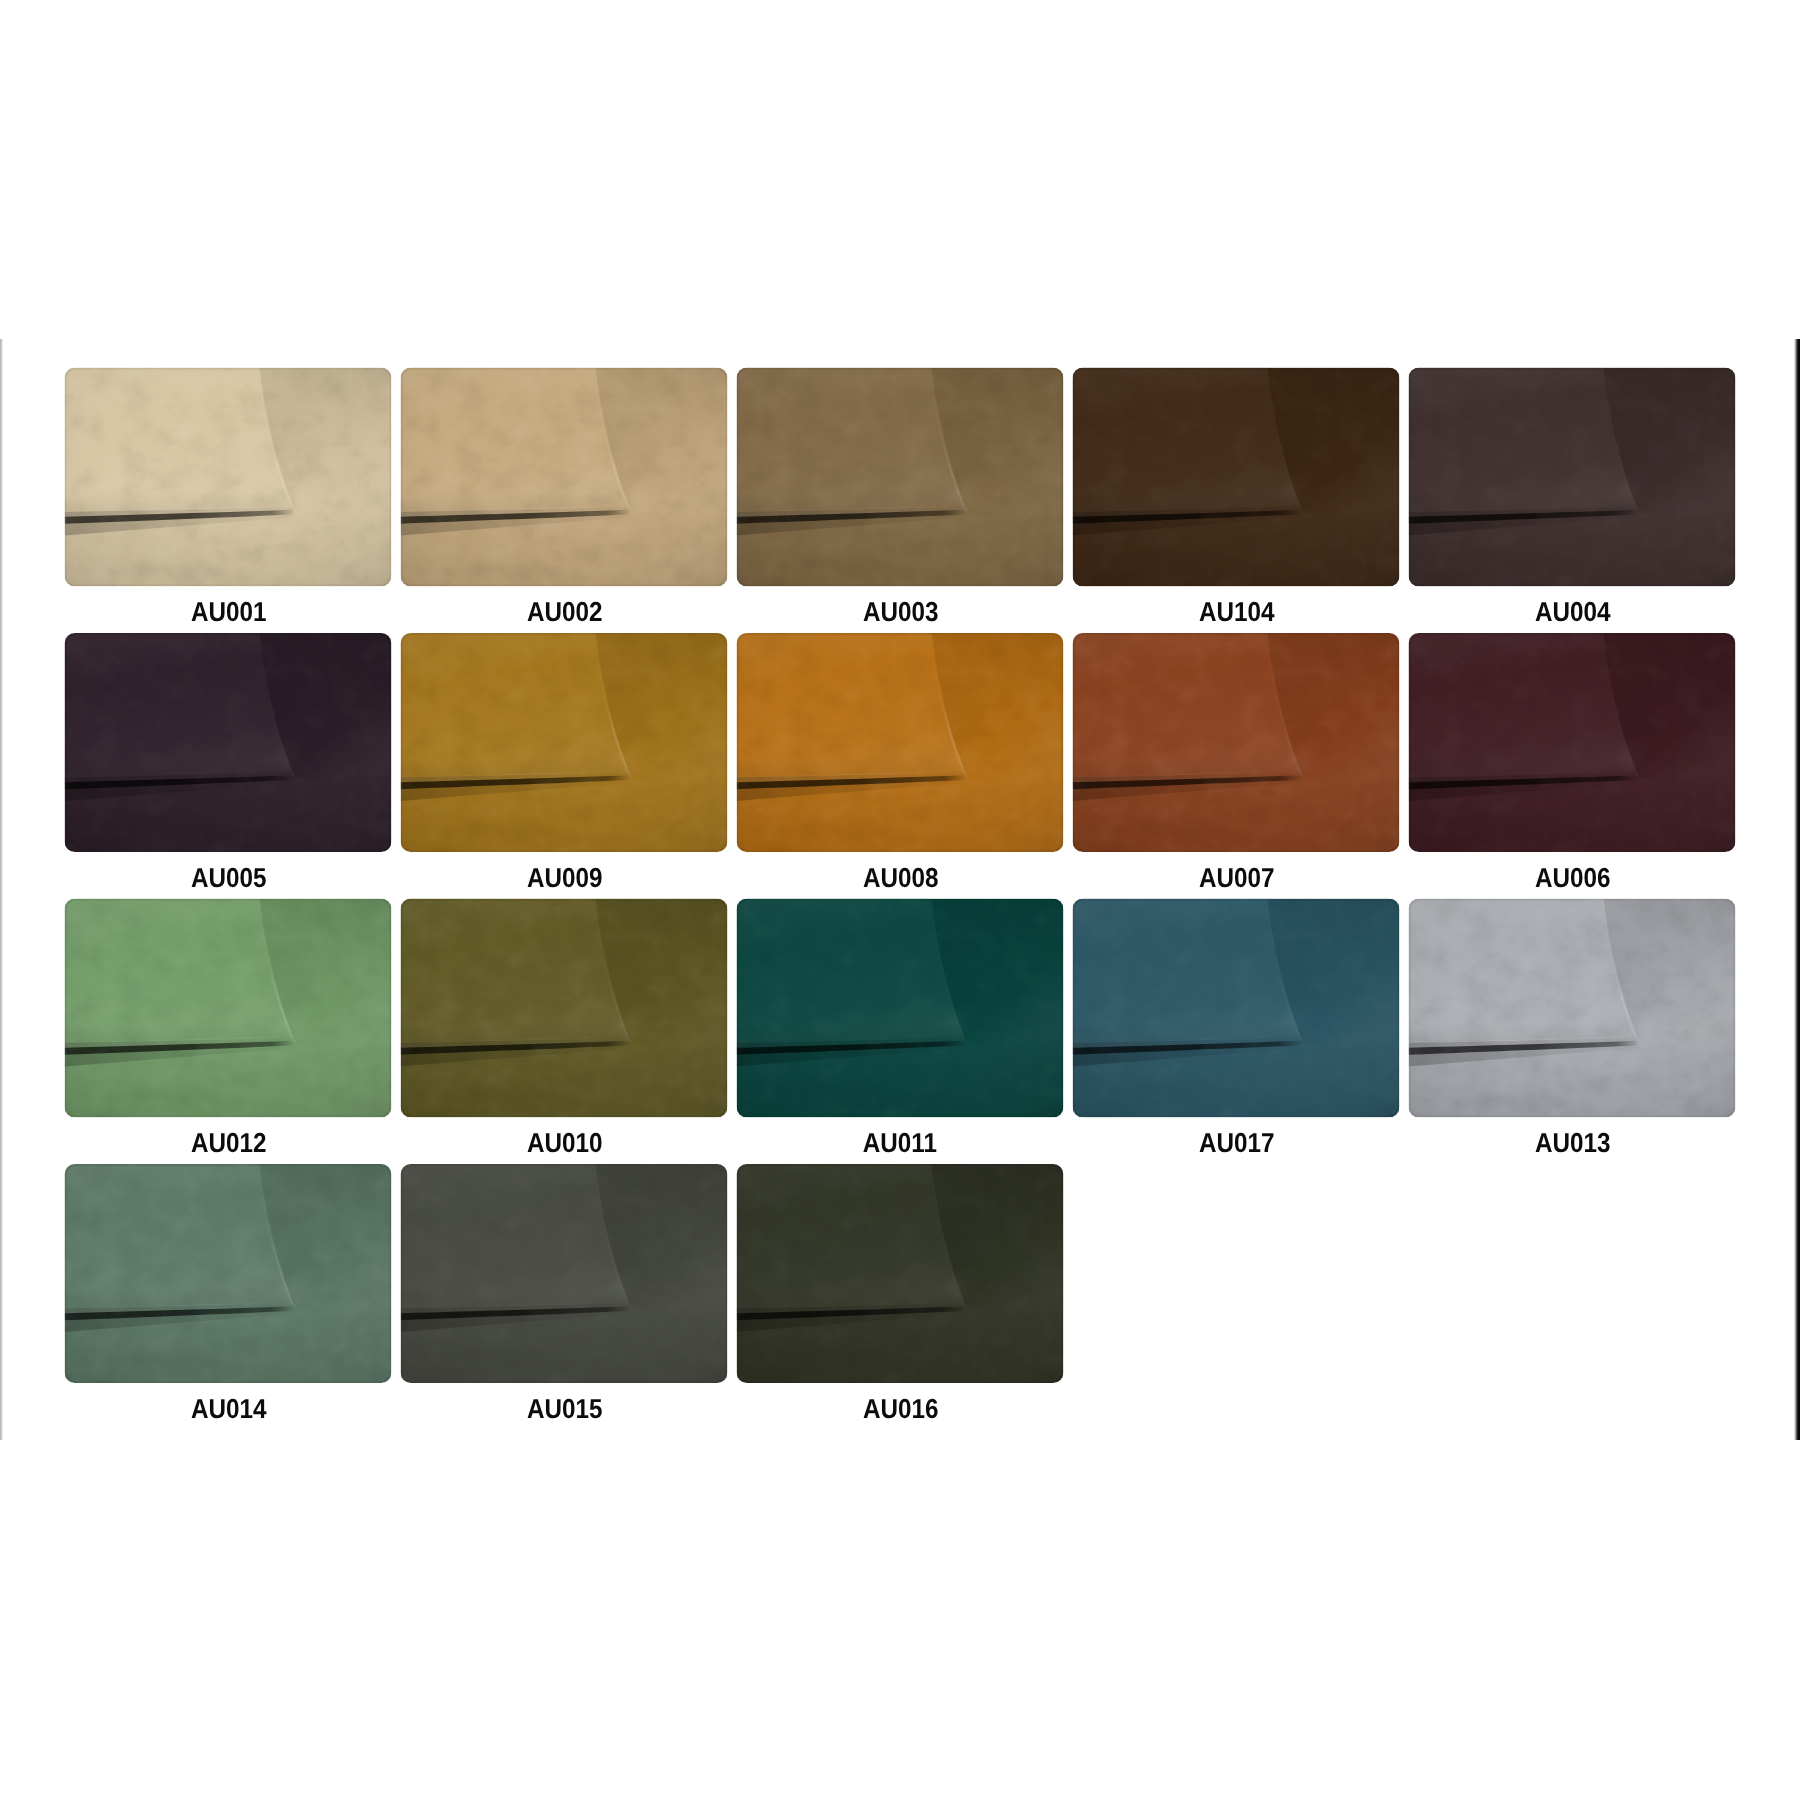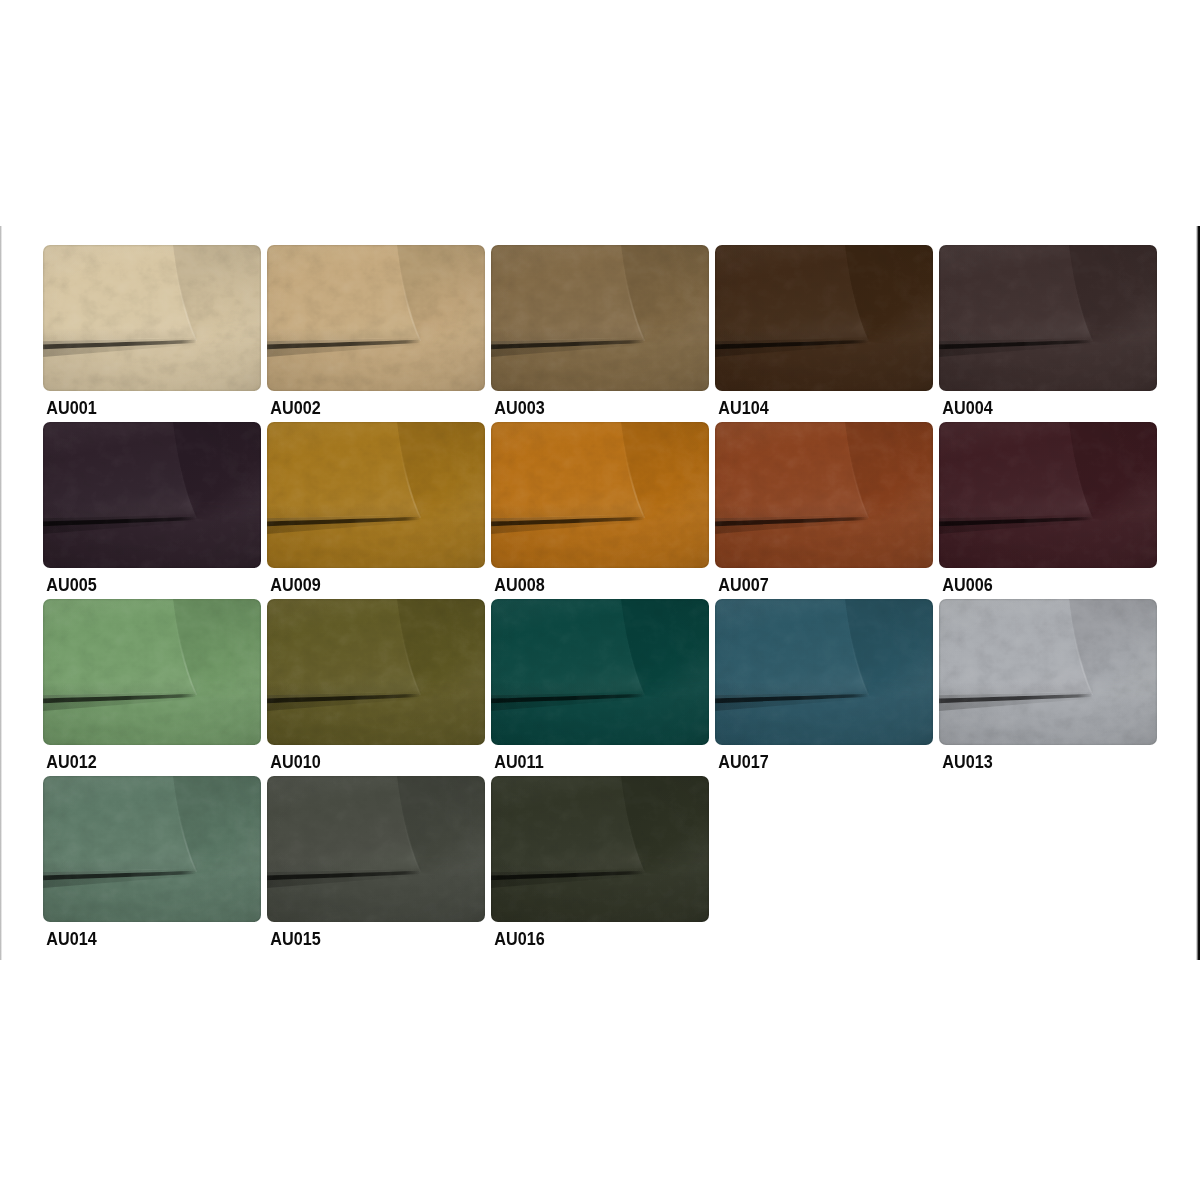--- a/index.html
+++ b/index.html
@@ -10,21 +10,21 @@
   #panel .edge-l{position:absolute;left:0;top:0;width:2px;height:100%;
      background:linear-gradient(to right,#b4b4b4 0%,#c8c8c8 48%,#ffffff 100%);}
   #panel .edge-r{position:absolute;right:0;top:0;width:4px;height:100%;
      background:linear-gradient(to right,#ffffff 0%,#8d8d8d 32%,#101010 62%,#050505 100%);}
   #grid{position:absolute;left:43px;top:245px;width:1114px;}
   .row{display:flex;gap:6px;}
   .cell{width:218px;height:177px;position:relative;}
   .sw{width:218px;height:146px;border-radius:7px;overflow:hidden;display:block;position:absolute;
       left:0;top:0;}
   .sw svg{display:block;width:218px;height:146px;}
-  .lbl{position:absolute;left:0;top:151.5px;width:218px;text-align:left;line-height:22px;height:22px;}
+  .lbl{position:absolute;left:0;top:151.5px;width:218px;text-align:center;line-height:22px;height:22px;}
   .lbl span{display:inline-block;font-size:18.3px;font-weight:bold;color:#0c0c0c;
        transform:scaleX(0.885);transform-origin:center;
        -webkit-font-smoothing:antialiased;}
   #defsvg{position:absolute;width:0;height:0;left:-10px;top:-10px;}
 </style>
 <style>
     body{background:#ffffff;}
     #stage{background:#ffffff;}
     #panel{top:226px;height:734px;}
     #panel .edge-l{background:linear-gradient(to right,#b4b4b4 0%,#c8c8c8 48%,#ffffff 100%);}

